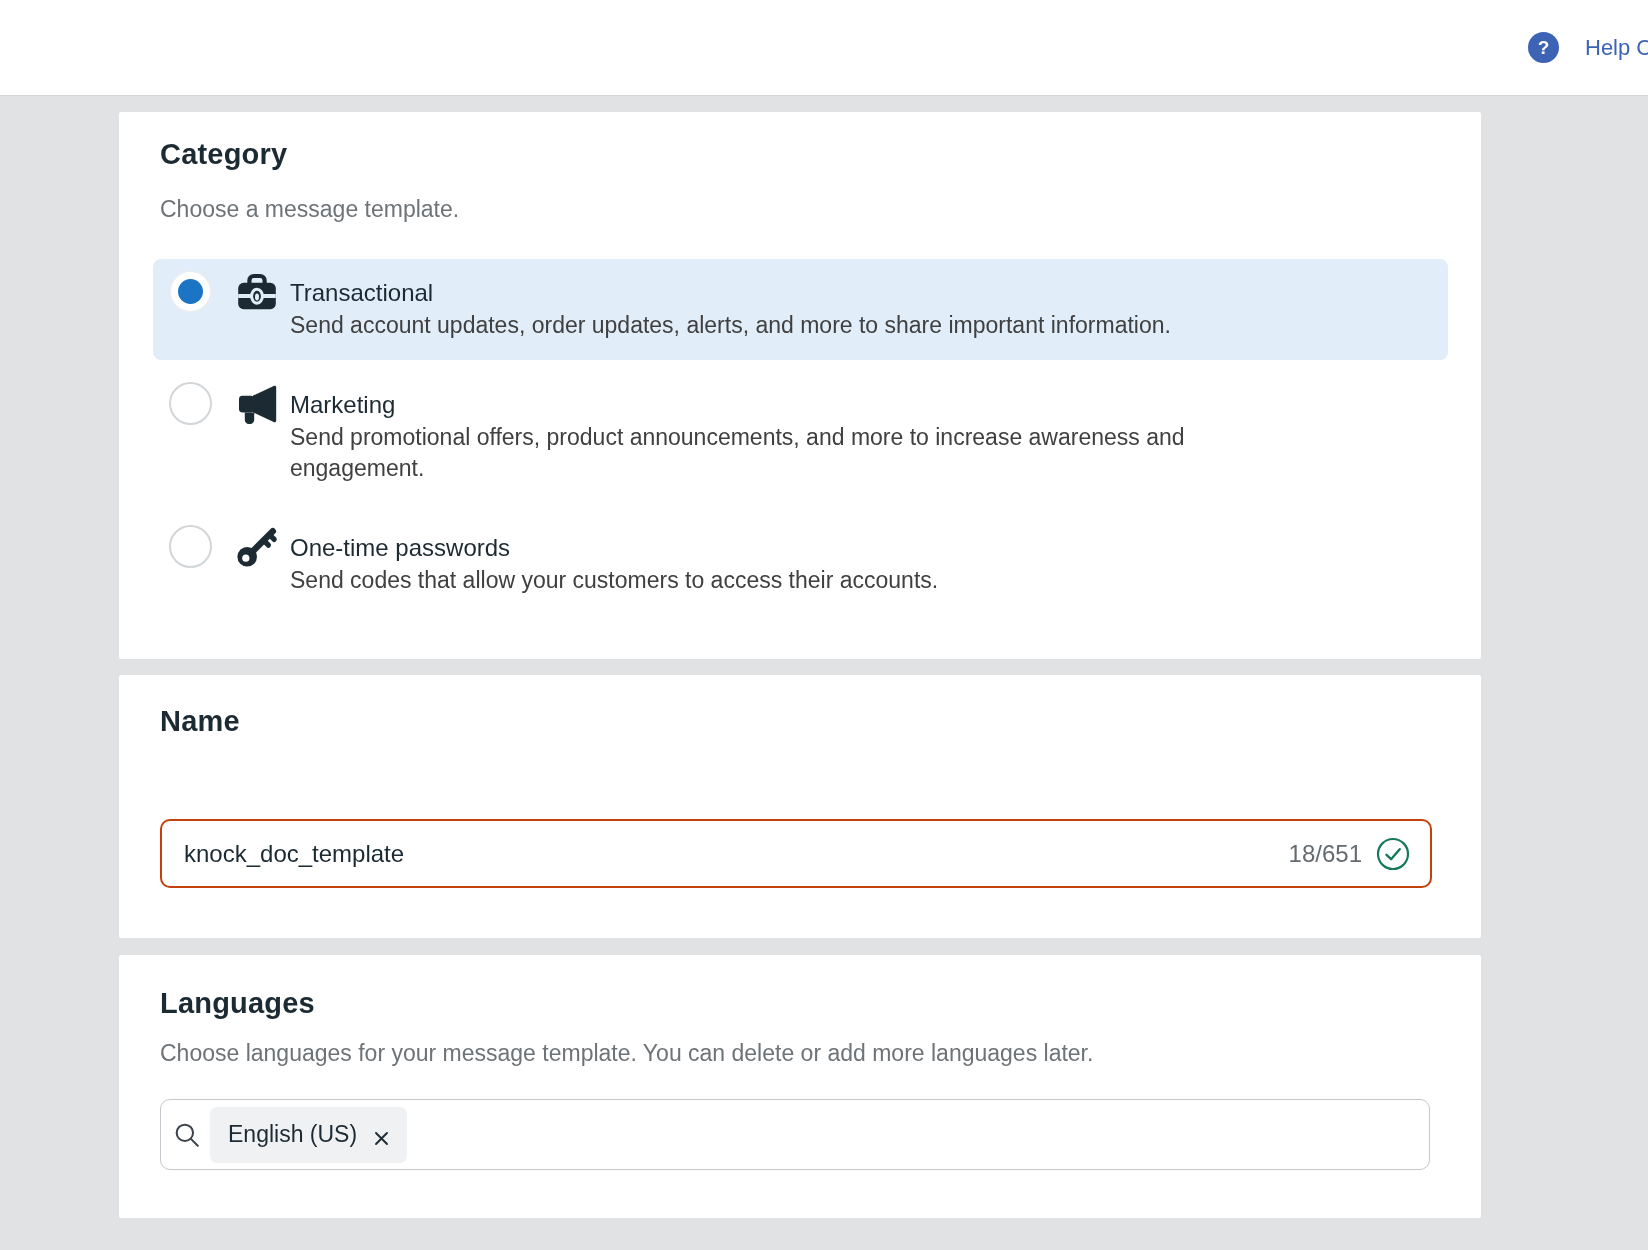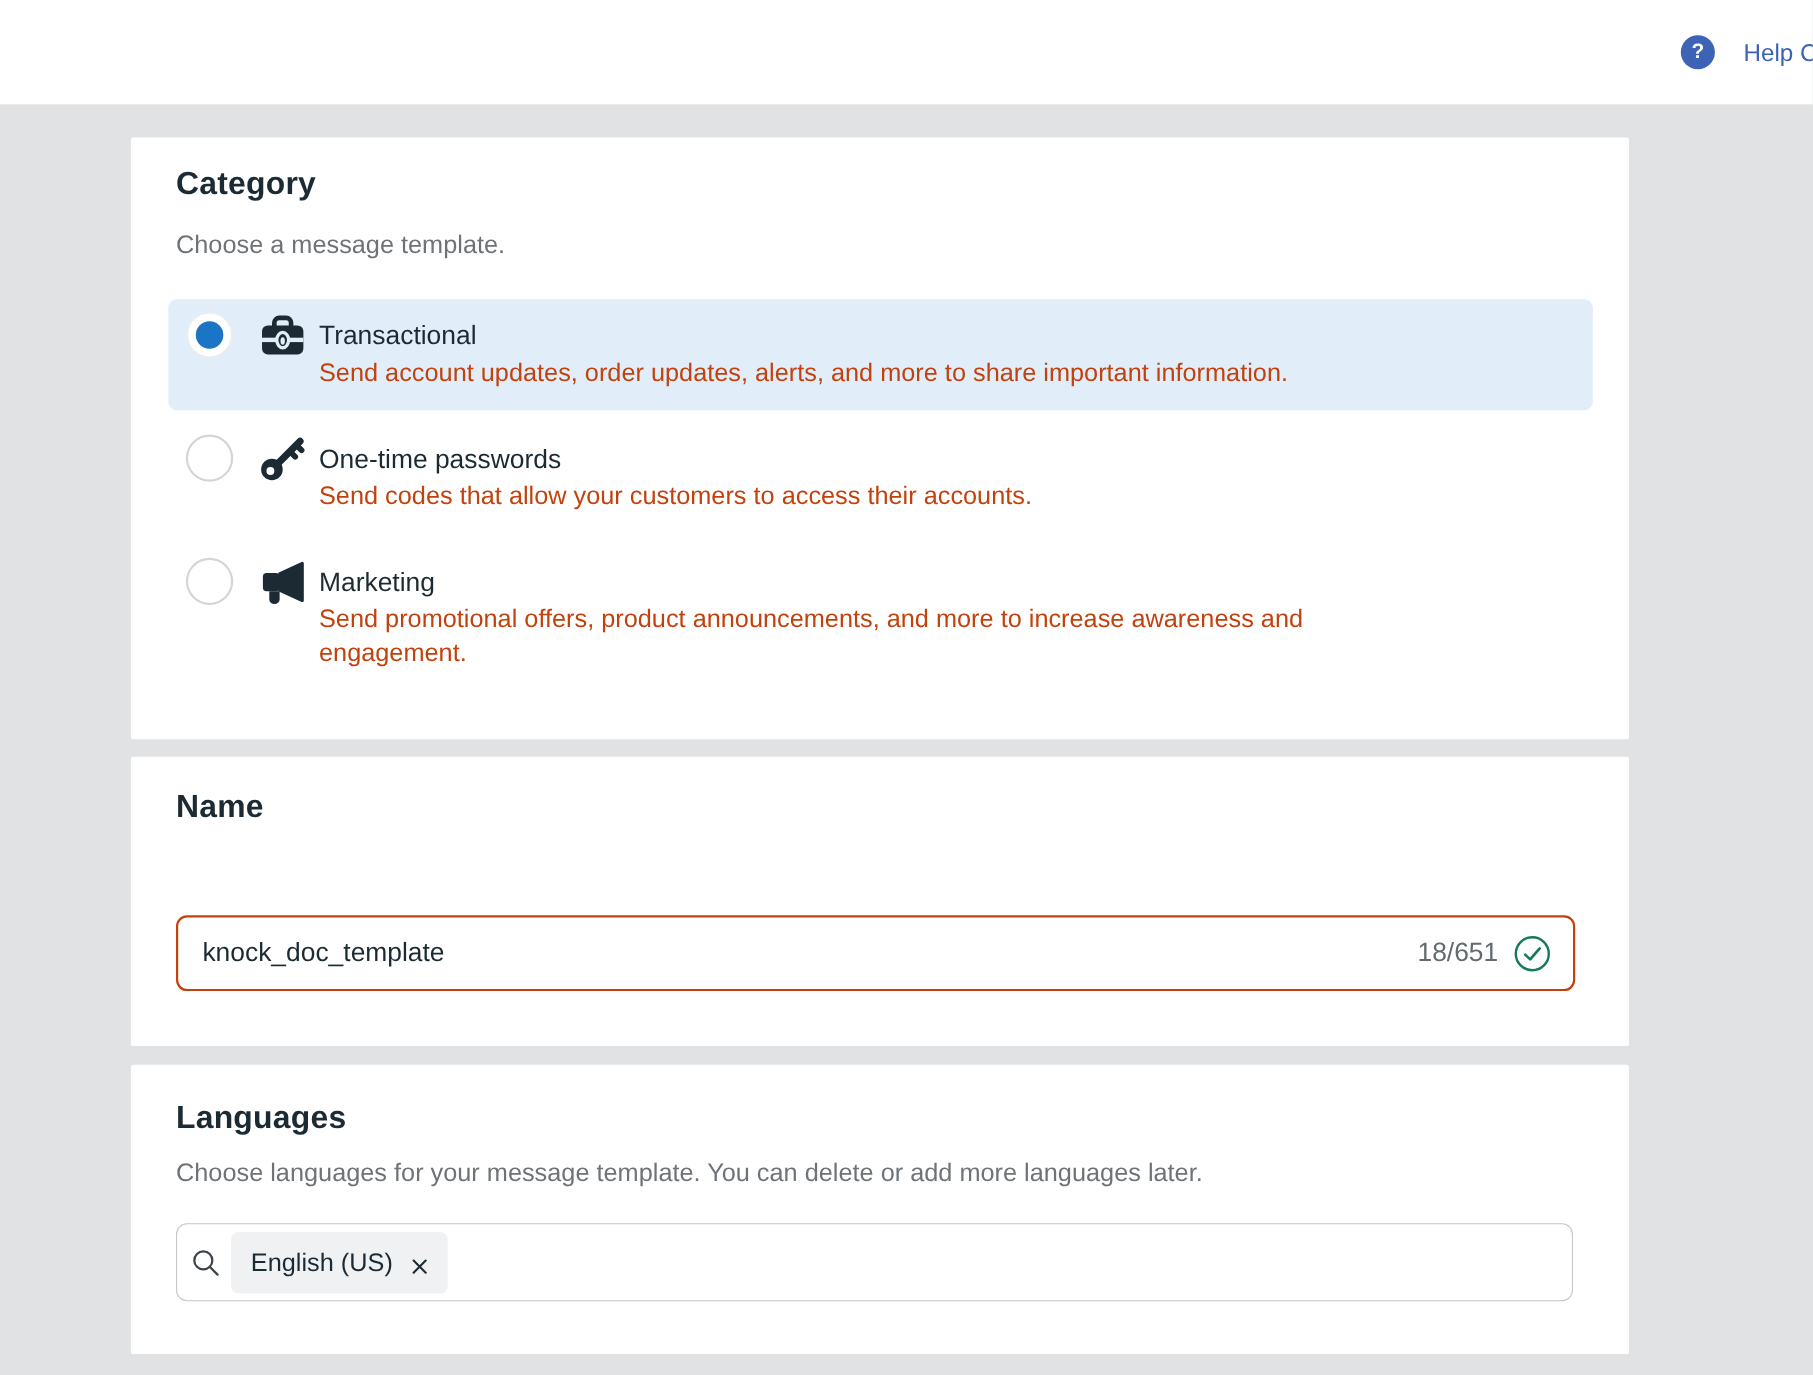--- a/index.html
+++ b/index.html
@@ -25,21 +25,21 @@
   .help-badge {
     width:31px; height:31px; border-radius:50%;
     background:#3d63b5; color:#ffffff;
     display:flex; align-items:center; justify-content:center;
     font-size:19px; font-weight:700;
   }
 
   
   .card {
     position:absolute; left:119px; width:1362px;
-    background:#ffffff; border-radius:2px;margin-top:13px;
+    background:#ffffff; border-radius:2px;
   }
   #card-category  { top:112px; height:547px; }
   #card-name      { top:675px; height:263px; }
   #card-languages { top:955px; height:263px; }
 
   .card-title {
     position:absolute; left:41px;
     font-size:29px; font-weight:700; color:#1c2b33; letter-spacing:.2px;
   }
   .card-subtitle {
@@ -72,21 +72,21 @@
   .option.selected .radio::after {
     content:""; position:absolute; left:50%; top:50%;
     width:25px; height:25px; margin:-12.5px 0 0 -12.5px;
     border-radius:50%; background:#1b74c4;
   }
   .opt-icon {
     position:absolute; left:80px; top:9px; width:48px; height:48px;
     display:flex; align-items:center; justify-content:center;
   }
   .opt-title { font-size:24px; line-height:30px; color:#1c2b33; }
-  .opt-desc  { font-size:23px; line-height:31px; color:#c2410c; margin-top:2px; max-width:1005px; }
+  .opt-desc  { font-size:23px; line-height:31px; color:#404040; margin-top:2px; max-width:1005px; }
 
   
   .name-input {
     position:absolute; left:41px; top:144px; width:1272px; height:69px;
     border:2px solid #c2410c; border-radius:10px; background:#fff;
     display:flex; align-items:center; padding:0 20px 0 22px; cursor:text;
   }
   .name-value {
     flex:1; border:none; outline:none; background:transparent;
     font-family:inherit; font-size:24px; color:#1c2b33;
@@ -136,42 +136,42 @@
         </svg>
       </span>
       <div class="opt-title">Transactional</div>
       <div class="opt-desc">Send account updates, order updates, alerts, and more to share important information.</div>
     </div>
 
     <div class="option">
       <span class="radio"></span>
       <span class="opt-icon">
         <svg width="48" height="48" viewBox="0 0 24 24">
+          <path d="M20.6 2.9c.5-.2 1 .2 1 .7v16.8c0 .5-.5.9-1 .7L10 16.2V7.8L20.6 2.9z" fill="#1c2b33"></path>
+          <rect x="3" y="7.9" width="7.6" height="8.3" rx="1.7" fill="#1c2b33"></rect>
+          <path d="M5.9 16.2h4.7v3.8c0 1.1-.9 2-2 2h-.7c-1.1 0-2-.9-2-2v-3.8z" fill="#1c2b33"></path>
+        </svg>
+      </span>
+      <div class="opt-title">Marketing</div>
+      <div class="opt-desc">Send promotional offers, product announcements, and more to increase awareness and engagement.</div>
+    </div>
+
+    <div class="option">
+      <span class="radio"></span>
+      <span class="opt-icon">
+        <svg width="48" height="48" viewBox="0 0 24 24">
           <circle cx="7.1" cy="16.9" r="4.9" fill="#1c2b33"></circle>
           <circle cx="6.4" cy="17.6" r="1.8" fill="#ffffff"></circle>
           <path d="M10.4 13.6L19.9 4.1" stroke="#1c2b33" stroke-width="3.2" stroke-linecap="round"></path>
           <path d="M15.3 8.7l2.4 2.4" stroke="#1c2b33" stroke-width="2.6" stroke-linecap="round"></path>
           <path d="M18.2 5.8l2.4 2.4" stroke="#1c2b33" stroke-width="2.6" stroke-linecap="round"></path>
         </svg>
       </span>
       <div class="opt-title">One-time passwords</div>
       <div class="opt-desc">Send codes that allow your customers to access their accounts.</div>
-    </div>
-
-    <div class="option">
-      <span class="radio"></span>
-      <span class="opt-icon">
-        <svg width="48" height="48" viewBox="0 0 24 24">
-          <path d="M20.6 2.9c.5-.2 1 .2 1 .7v16.8c0 .5-.5.9-1 .7L10 16.2V7.8L20.6 2.9z" fill="#1c2b33"></path>
-          <rect x="3" y="7.9" width="7.6" height="8.3" rx="1.7" fill="#1c2b33"></rect>
-          <path d="M5.9 16.2h4.7v3.8c0 1.1-.9 2-2 2h-.7c-1.1 0-2-.9-2-2v-3.8z" fill="#1c2b33"></path>
-        </svg>
-      </span>
-      <div class="opt-title">Marketing</div>
-      <div class="opt-desc">Send promotional offers, product announcements, and more to increase awareness and engagement.</div>
     </div>
 
   </div>
 </div>
 
 <div class="card" id="card-name">
   <div class="card-title">Name</div>
 
   <div class="name-input">
     <input class="name-value" type="text" value="knock_doc_template" style="">

